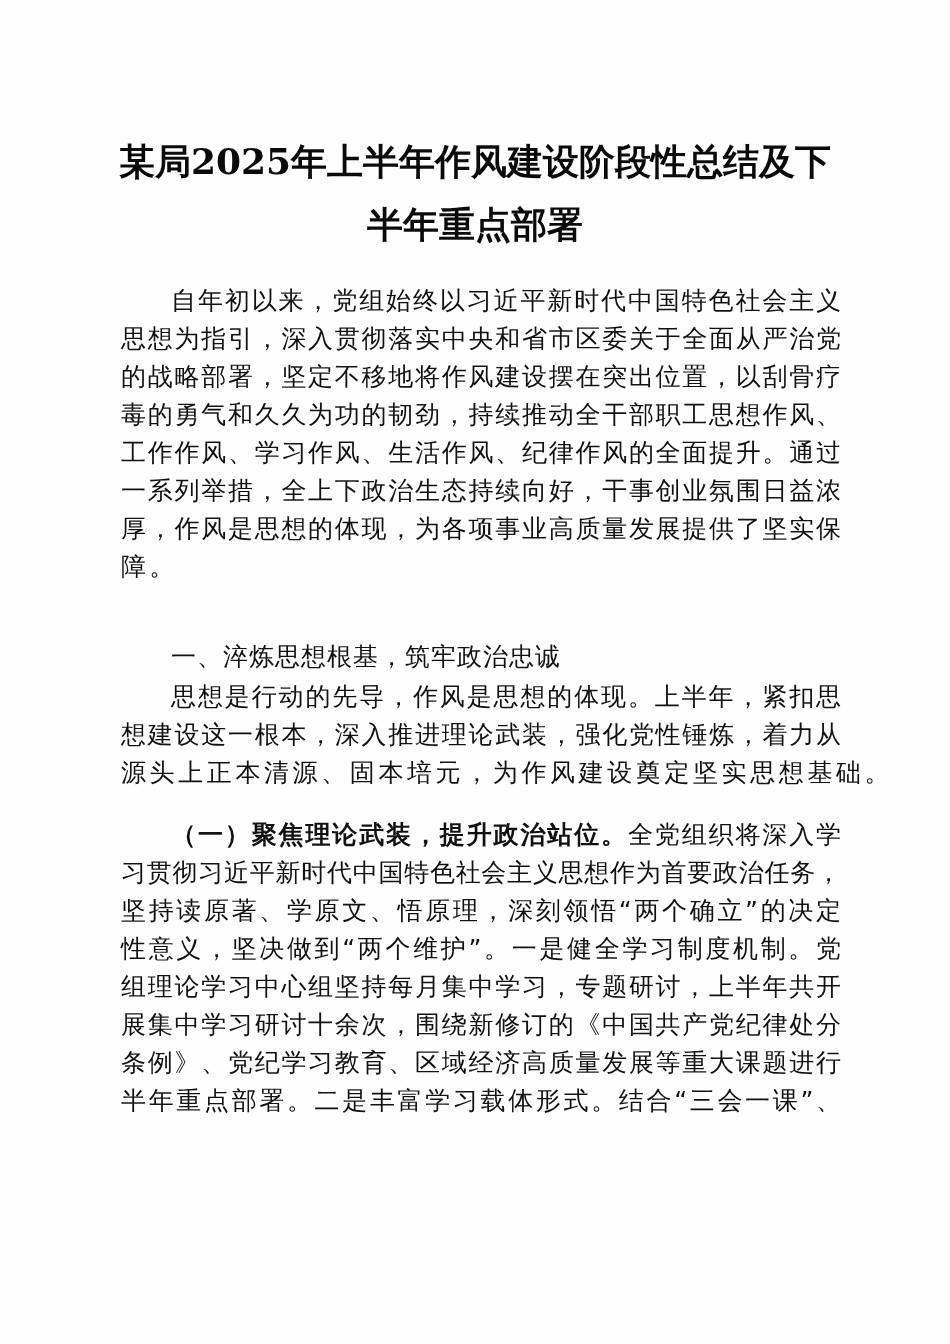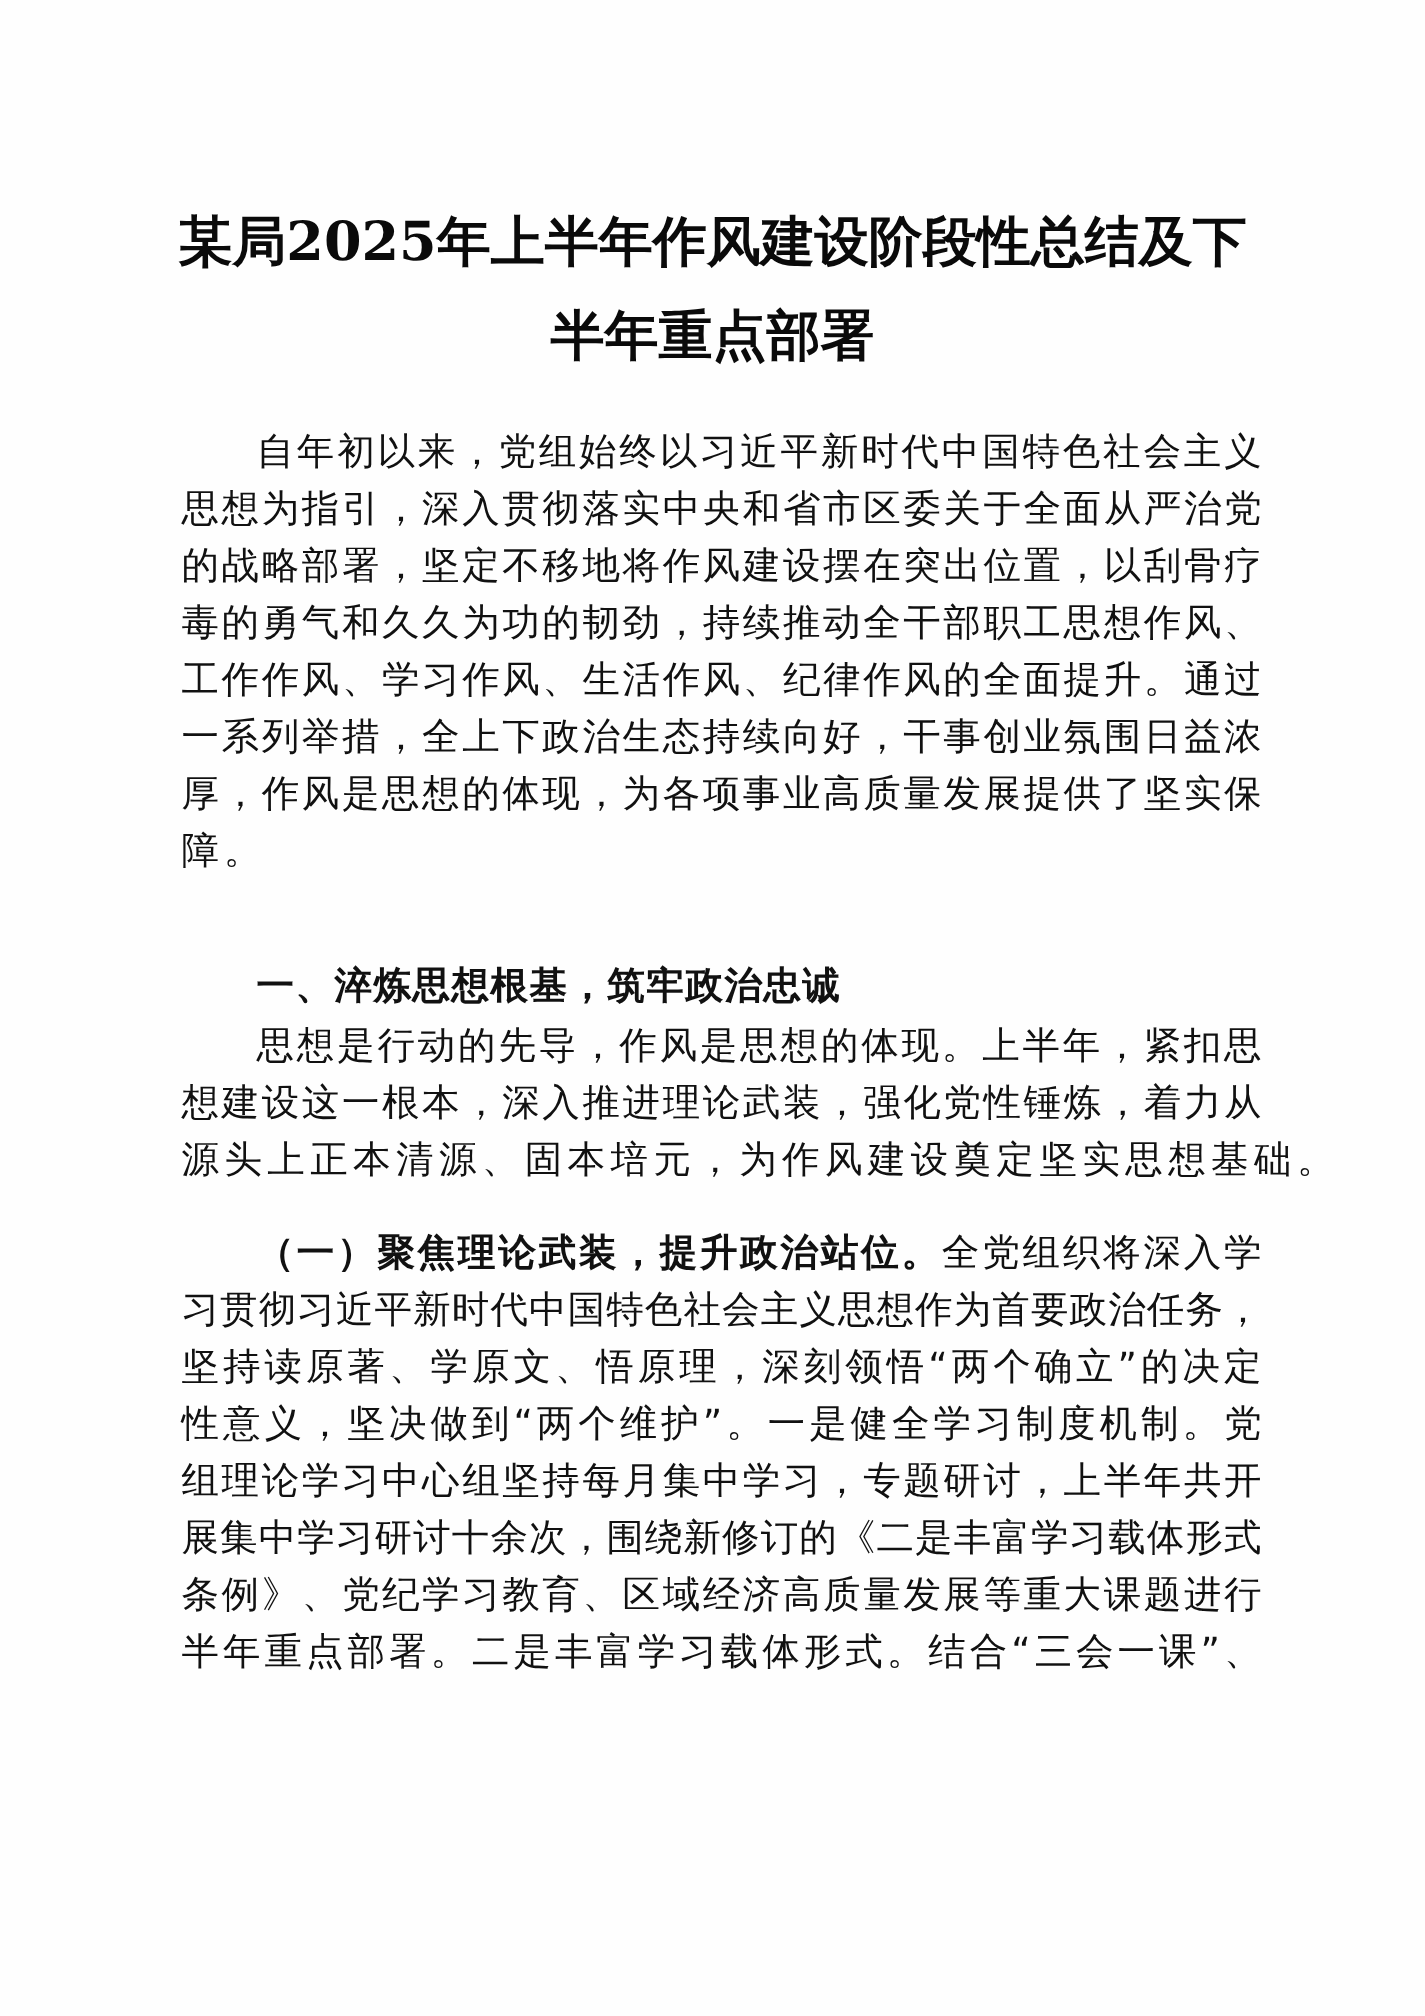--- a/index.html
+++ b/index.html
@@ -57,38 +57,38 @@
       letter-spacing: 0;
     }
     .line.indent {
       padding-left: 50px;
     }
     .heading-line {
       display: block;
       white-space: nowrap;
       height: 38px;
       padding-left: 50px;
-      font-weight: bold;
+      font-weight: normal;
       letter-spacing: 1px;
       font-family: "DejaVu Sans", "Liberation Sans", sans-serif;
     }
     .lead-bold {
       font-family: "DejaVu Serif", "Liberation Serif", serif;
       font-weight: bold;
     }
   </style>
 </head>
 <body>
 
 <div class="page">
 
   <div class="title title-line-1">某局2025年上半年作风建设阶段性总结及下</div>
   <div class="title title-line-2">半年重点部署</div>
 
-  <div class="body-text" style="top:282px;">
+  <div class="body-text" style="top:282px;font-family:Liberation Serif, serif;">
     <span class="line justify indent">自年初以来，党组始终以习近平新时代中国特色社会主义</span>
     <span class="line justify">思想为指引，深入贯彻落实中央和省市区委关于全面从严治党</span>
     <span class="line justify">的战略部署，坚定不移地将作风建设摆在突出位置，以刮骨疗</span>
     <span class="line justify">毒的勇气和久久为功的韧劲，持续推动全干部职工思想作风、</span>
     <span class="line justify">工作作风、学习作风、生活作风、纪律作风的全面提升。通过</span>
     <span class="line justify">一系列举措，全上下政治生态持续向好，干事创业氛围日益浓</span>
     <span class="line justify">厚，作风是思想的体现，为各项事业高质量发展提供了坚实保</span>
     <span class="line">障。</span>
   </div>
 
@@ -101,18 +101,18 @@
     <span class="line justify">想建设这一根本，深入推进理论武装，强化党性锤炼，着力从</span>
     <span class="line" style="letter-spacing:3.6px;">源头上正本清源、固本培元，为作风建设奠定坚实思想基础。</span>
   </div>
 
   <div class="body-text" style="top:816px;">
     <span class="line justify indent"><span class="lead-bold">（一）聚焦理论武装，提升政治站位。</span><span>全党组织将深入学</span></span>
     <span class="line justify" style="letter-spacing:0;">习贯彻习近平新时代中国特色社会主义思想作为首要政治任务，</span>
     <span class="line justify">坚持读原著、学原文、悟原理，深刻领悟“两个确立”的决定</span>
     <span class="line justify">性意义，坚决做到“两个维护”。一是健全学习制度机制。党</span>
     <span class="line justify">组理论学习中心组坚持每月集中学习，专题研讨，上半年共开</span>
-    <span class="line justify">展集中学习研讨十余次，围绕新修订的《二是丰富学习载体形式</span>
+    <span class="line justify">展集中学习研讨十余次，围绕新修订的《中国共产党纪律处分</span>
     <span class="line justify">条例》、党纪学习教育、区域经济高质量发展等重大课题进行</span>
     <span class="line justify">半年重点部署。二是丰富学习载体形式。结合“三会一课”、</span>
   </div>
 
 </div>
 
 </body></html>

